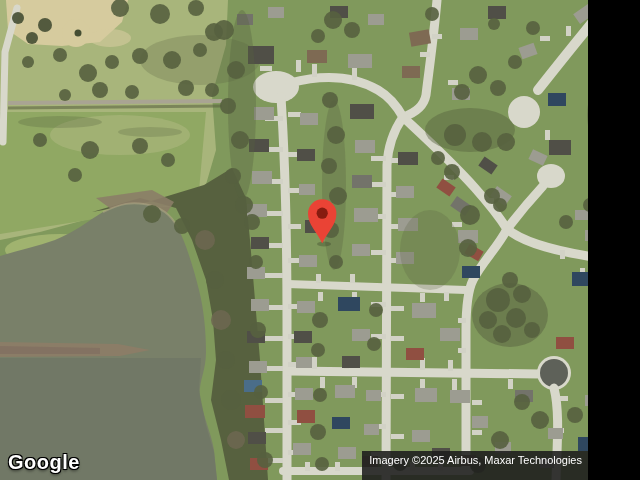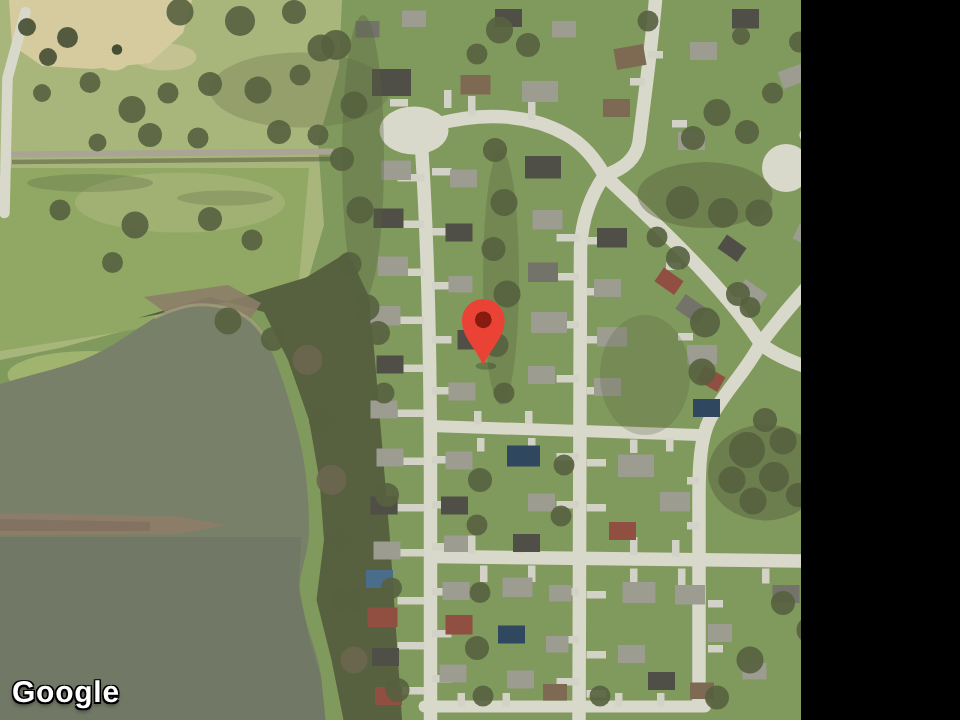--- a/index.html
+++ b/index.html
@@ -1,16 +1,16 @@
 <!DOCTYPE html>
 <html style="--grass: #80995c; --park: #a8b57b; --field: #90a863; --tree: #57613f; --tree-dark: #454e33; --water: #798069; --water-deep: #6f7565; --sand: #d6cb9e; --beach: #8b7d67; --road: #d8d8cb; --asphalt-court: #5e6159; --attribution-bg: rgba(28,28,28,0.88); --attribution-text: #ffffff; --logo-text-color: #ffffff; --logo-outline: #000000; --marker: #EA4335; --marker-inner: #871B10;"><head>
 <meta charset="utf-8">
 <style>
   html,body{margin:0;padding:0;background:#000;}
-  .stage{position:relative;width:534px;height:480px;overflow:hidden;
+  .stage{position:relative;width:588px;height:480px;overflow:hidden;
          font-family:"Liberation Sans",sans-serif;}
   .stage svg{position:absolute;left:0;top:0;display:block;}
 
   
   .base{fill:var(--grass);}
   .park{fill:var(--park);}
   .field{fill:var(--field);}
   .treeband{fill:var(--tree);}
   .water{fill:var(--water);}
   .water-deep{fill:var(--water-deep);}
@@ -401,13 +401,14 @@
       </g>
 
     <g>
       <ellipse cx="324" cy="244" rx="7" ry="2.5" fill="#000" opacity=".2"></ellipse>
       <path class="marker-body" d="M322,243 C316.5,231 308,225 308,213.5 a14.2,14.2 0 1 1 28.4,0 C336.4,225 328,231 322.5,243 Z"></path>
       <circle class="marker-inner" cx="322.2" cy="213.2" r="5.6"></circle>
     </g>
   </svg>
 
   <div class="google-logo">Google</div>
+  <div class="attribution">Imagery ©2025 Airbus, Maxar Technologies</div>
 </div>
 
 </body></html>

